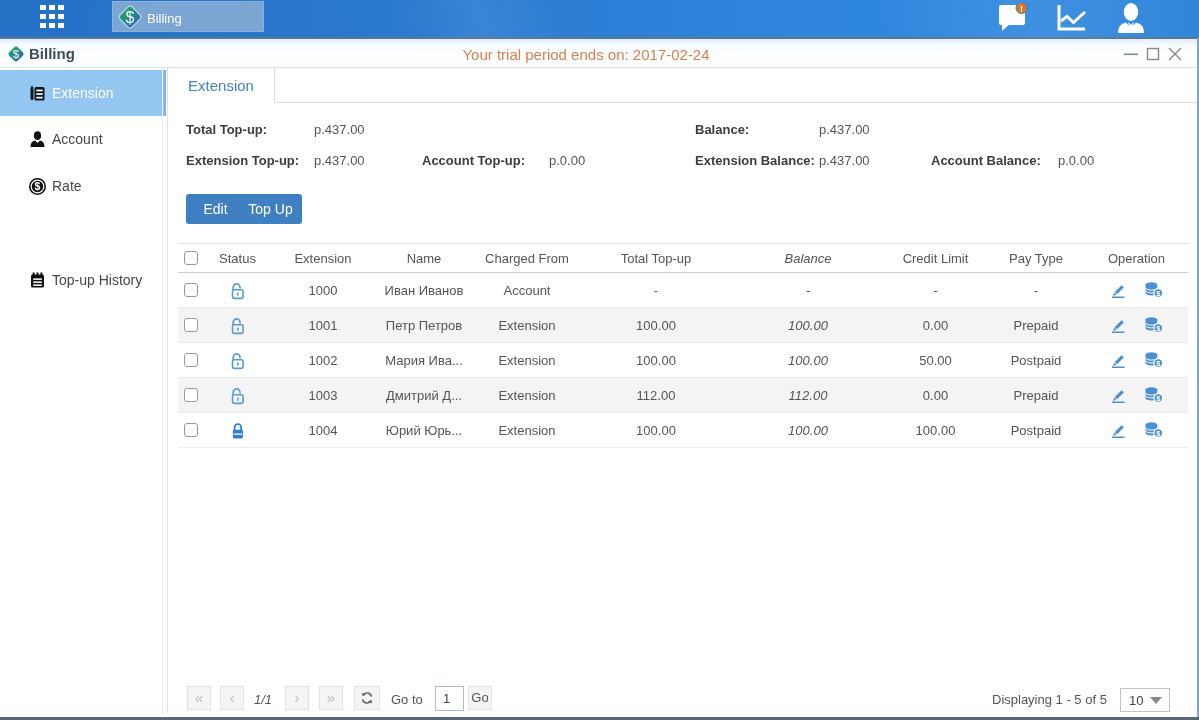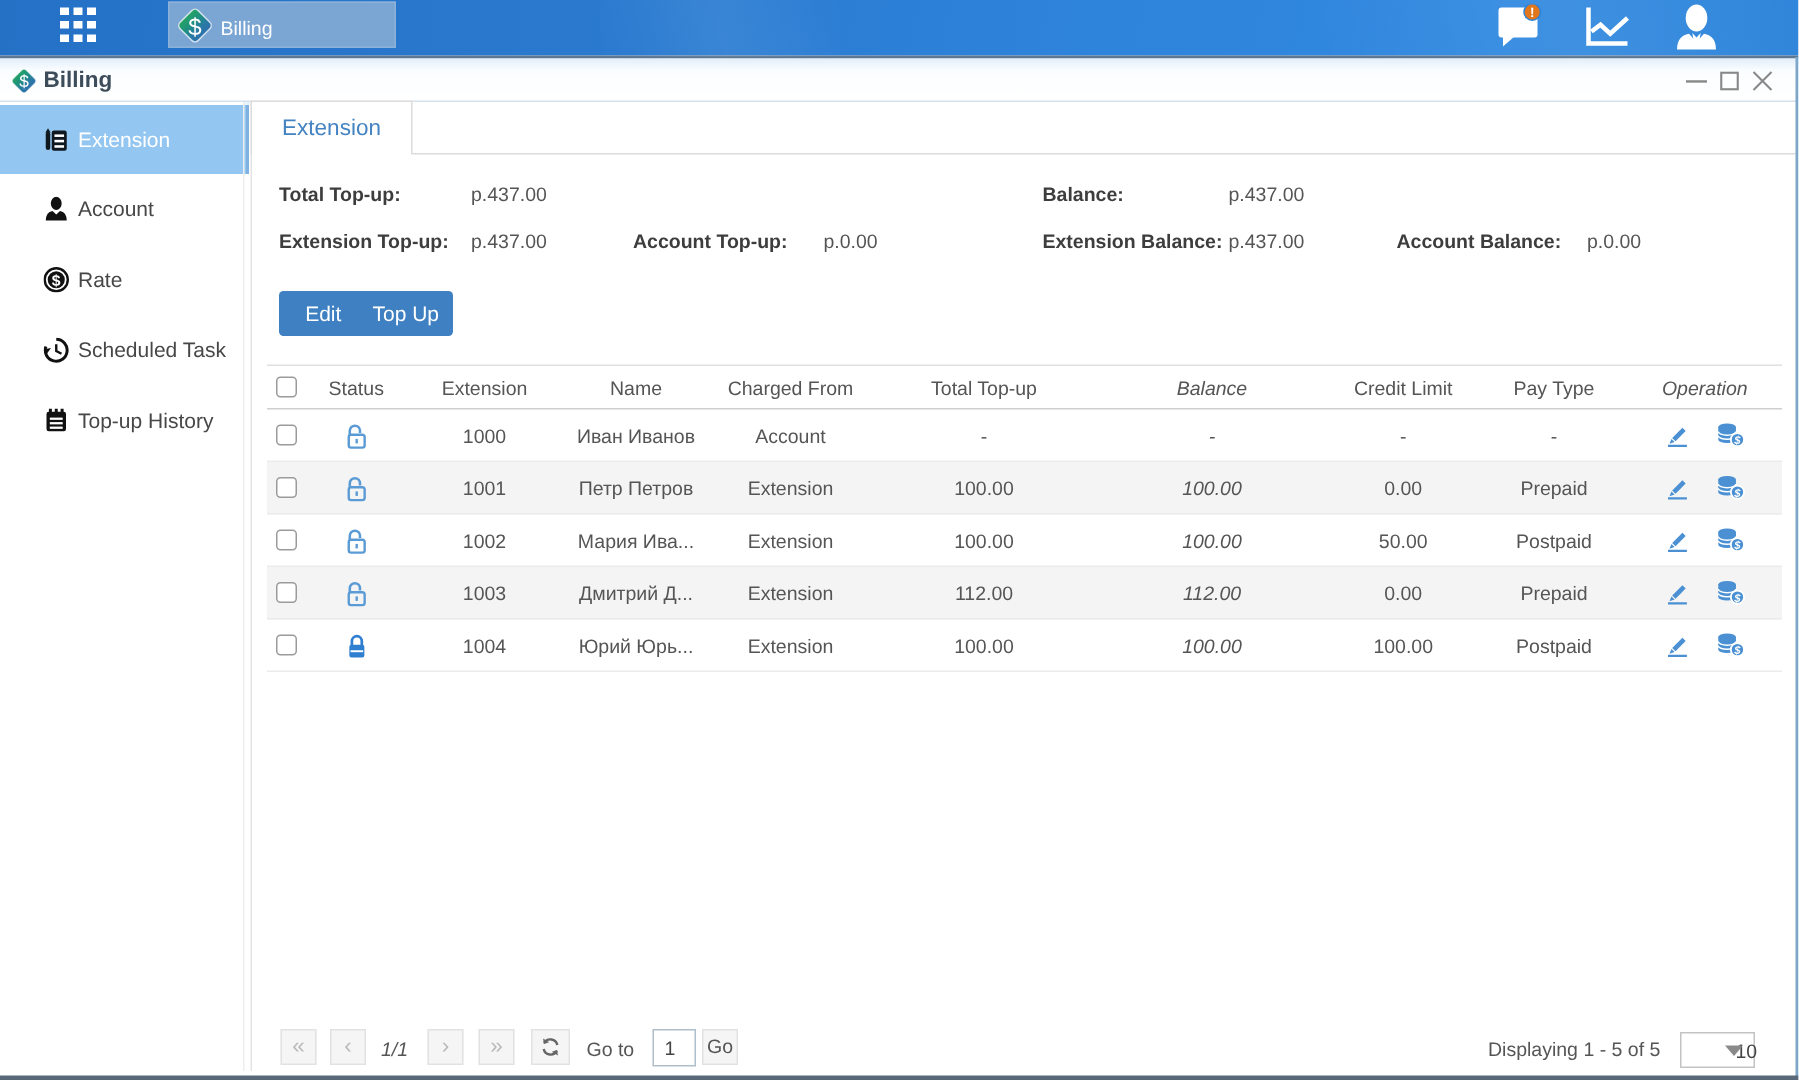--- a/index.html
+++ b/index.html
@@ -60,21 +60,21 @@
 .trow .c { position:absolute; top:10px; font-size:13px; color:#555; text-align:center; }
 .cb { position:absolute; width:14px; height:14px; border:1px solid #9b9b9b; border-radius:3px; background:#fff; }
 .col2 { left:25px;   width:69px; }
 .col3 { left:94px;   width:102px; }
 .col4 { left:196px;  width:100px; }
 .col5 { left:296px;  width:106px; }
 .col6 { left:402px;  width:152px; }
 .col7 { left:554px;  width:152px;font-style:italic; }
 .col8 { left:706px;  width:103px; }
 .col9 { left:809px;  width:98px; }
-.col10 { left:907px; width:103px;font-style:italic; }
+.col10 { left:907px; width:103px; }
 
 
 .pgbtn { position:absolute; top:686px; width:24px; height:24px; background:#f5f5f5;
   border:1px solid #e2e2e2; color:#b9b9b9; text-align:center; font-size:15px; line-height:22px; }
 .ftxt { position:absolute; font-size:13px; color:#555; }
 .goin { position:absolute; left:435px; top:686px; width:29px; height:25px; border:1px solid #aebecb;
   background:#fff; font-size:13px; color:#444; text-align:left; line-height:23px; padding-left:7px; }
 .sel10 { position:absolute; left:1120px; top:688px; width:50px; height:24px; border:1px solid #c3c3c3;
   background:#fff; font-size:13px; color:#444; }
 </style>
@@ -128,20 +128,21 @@
       </svg>
     </div>
   </div>
 
   <div class="titlebar">
     <svg width="20" height="20" style="position:absolute;left:6px;top:5px" viewBox="0 0 26 26">
       <rect x="5" y="5" width="16" height="16" rx="3" transform="rotate(45 13 13)" fill="url(#dg)" stroke="rgba(255,255,255,0.5)"></rect>
       <text x="13" y="18.5" font-size="15" fill="#fff" text-anchor="middle" font-family="Liberation Sans">$</text>
     </svg>
     <span class="apptitle">Billing</span>
+    <div class="trial">Your trial period ends on: 2017-02-24</div>
     <div class="winctl">
       <svg width="70" height="30" viewBox="0 0 70 30" style="position:absolute;right:0;top:0">
         <rect x="1" y="14.5" width="14" height="1.6" fill="#888"></rect>
         <rect x="24.5" y="9.5" width="11" height="11" fill="none" stroke="#888" stroke-width="1.4"></rect>
         <path d="M46 9 L58 21 M58 9 L46 21" stroke="#888" stroke-width="1.4"></path>
       </svg>
     </div>
   </div>
 
   <div style="position:absolute;left:0;top:68px;width:167px;height:2px;background:#e9f3fc;"></div>
@@ -164,28 +165,20 @@
       </svg>
       <span class="txt">Account</span>
     </div>
     <div class="sitem" style="top:95px;">
       <svg width="17" height="17" viewBox="0 0 17 17">
         <circle cx="8.5" cy="8.5" r="7.7" fill="none" stroke="#111" stroke-width="1.6"></circle>
         <circle cx="8.5" cy="8.5" r="5.7" fill="#111"></circle>
         <text x="8.5" y="12.4" font-size="10.5" font-weight="bold" fill="#fff" text-anchor="middle" font-family="Liberation Sans">$</text>
       </svg>
       <span class="txt">Rate</span>
-    </div>
-    <div class="sitem" style="top:142px;">
-      <svg width="17" height="17" viewBox="0 0 17 17">
-        <path d="M8.5 1.2 A7.3 7.3 0 1 1 1.6 6" stroke="#111" stroke-width="2" fill="none"></path>
-        <path d="M0.2 7.8 L5 7 L2 11.2 Z" fill="#111"></path>
-        <path d="M8.5 4.5 L8.5 9 L12 10.8" stroke="#111" stroke-width="1.6" fill="none"></path>
-      </svg>
-      <span class="txt">Scheduled Task</span>
     </div>
     <div class="sitem" style="top:189px;">
       <svg width="17" height="17" viewBox="0 0 17 17">
         <rect x="2" y="2.5" width="13" height="13" rx="1.5" fill="#111"></rect>
         <rect x="3.6" y="0.5" width="2" height="3.6" fill="#111"></rect>
         <rect x="7.5" y="0.5" width="2" height="3.6" fill="#111"></rect>
         <rect x="11.4" y="0.5" width="2" height="3.6" fill="#111"></rect>
         <rect x="4.2" y="6.4" width="8.6" height="1.5" fill="#fff"></rect>
         <rect x="4.2" y="9.4" width="8.6" height="1.5" fill="#fff"></rect>
         <rect x="4.2" y="12.4" width="8.6" height="1.5" fill="#fff"></rect>
@@ -379,20 +372,20 @@
           <path d="M13.2 6.5 A5.4 5.4 0 0 0 3.2 5" stroke="#666" stroke-width="1.8" fill="none"></path>
           <path d="M2.4 1.6 L2.9 5.8 L7 4.4 Z" fill="#666"></path>
           <path d="M2.8 9.5 A5.4 5.4 0 0 0 12.8 11" stroke="#666" stroke-width="1.8" fill="none"></path>
           <path d="M13.6 14.4 L13.1 10.2 L9 11.6 Z" fill="#666"></path>
         </svg></div>
       <div class="ftxt" style="left:391px;top:692px;">Go to</div>
       <div class="goin">1</div>
       <div class="pgbtn" style="left:468px;color:#555;font-size:13px;">Go</div>
       <div class="ftxt" style="left:992px;top:692px;">Displaying 1 - 5 of 5</div>
       <div class="sel10">
-        <span style="position:absolute;left:8px;top:4px;margin-left:28px;">10</span>
+        <span style="position:absolute;left:8px;top:4px;">10</span>
         <span style="position:absolute;right:7px;top:8px;width:0;height:0;border-left:6px solid transparent;border-right:6px solid transparent;border-top:7px solid #8a8a8a;"></span>
       </div>
     </div>
 
   <div class="rborder"></div>
   <div class="bborder"></div>
 </div>
 
 </body></html>

